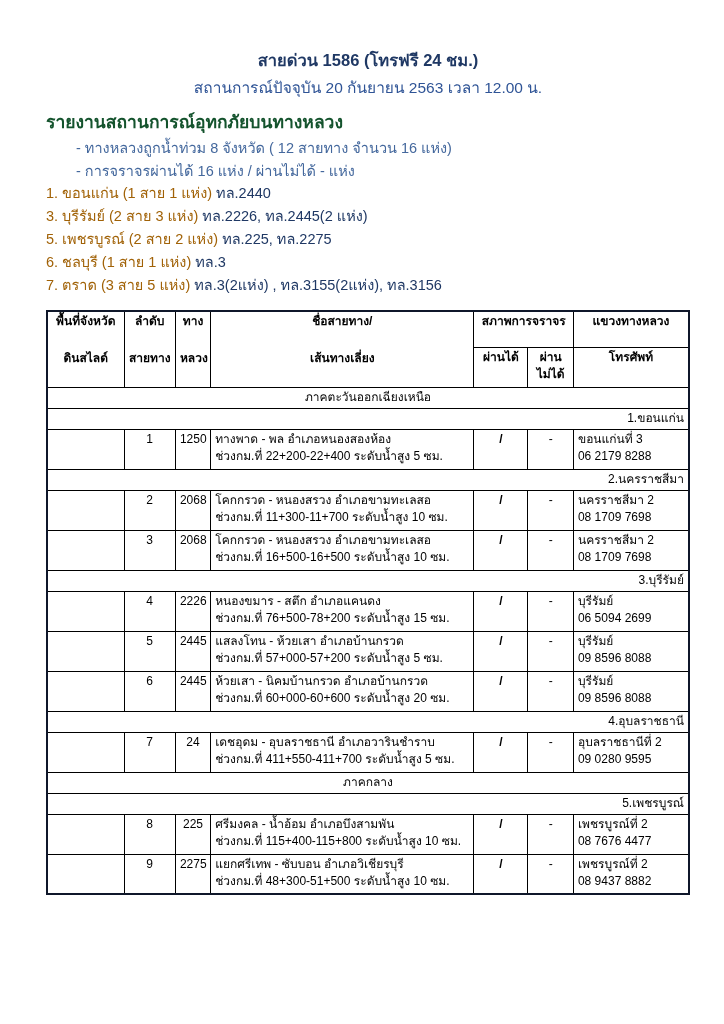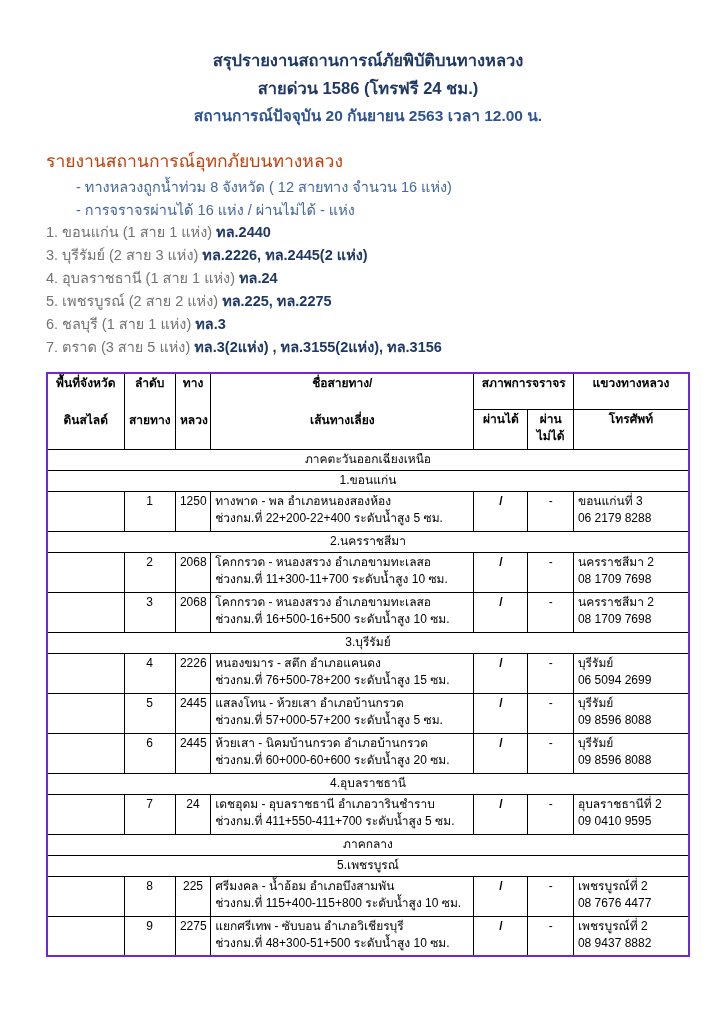--- a/index.html
+++ b/index.html
@@ -12,77 +12,75 @@
   }
   .doc { padding: 46px 34px 10px 46px; }
 
   
   .title-block { text-align: center; }
   .title-line {
     font-weight: bold; color: #1f3864;
     font-size: 16.5px; line-height: 28px;
   }
   .status-line {
-    font-weight: bold; color: #2f5496;
+    font-weight: normal; color: #2f5496;
     font-size: 15.5px; line-height: 27px;
   }
 
   
   .report-heading {
-    font-weight: normal; color: #c2410c;
-    font-size: 17.5px; line-height: 30px; margin-top: 17px;
+    font-weight: bold; color: #14532d;
+    font-size: 17.5px; line-height: 30px; margin-top: 6px;
   }
   .bullets { color: #44689d; font-size: 14.5px; }
   .bullet { padding-left: 30px; line-height: 22.5px; }
   .province-list { font-size: 14.5px; }
   .province-item { line-height: 23px; }
-  .province-item .p-label { color: #737373; }
-  .province-item .p-routes { color: #1f3864; font-weight: bold; }
+  .province-item .p-label { color: #a16207; }
+  .province-item .p-routes { color: #1f3864; font-weight: normal; }
 
   
   table.report {
     border-collapse: collapse; width: 644px; margin-top: 13px;
-    border: 2px solid #6d28d9; table-layout: fixed;
+    border: 2px solid #0f172a; table-layout: fixed;
   }
   table.report td, table.report th {
     border: 1px solid #000; padding: 1px 4px;
     font-size: 12px; line-height: 17px; vertical-align: top;
     overflow: hidden;
   }
   th { font-weight: bold; text-align: center; vertical-align: middle; }
   .hdr-top { height: 36px; }
   .hdr-bot { height: 40px; }
   td.region { text-align: center; height: 21px; padding: 1px 2px; }
-  td.province { text-align: center; height: 21px; padding: 1px 2px; }
+  td.province { text-align: right; height: 21px; padding: 1px 2px; }
   td.c-center { text-align: center; }
   td.c-pass { text-align: center; font-weight: bold; }
   tr.data-row td { height: 40px; }
 </style>
 </head>
 <body>
 
 <div class="doc">
 
   <div class="title-block">
-    <div class="title-line">สรุปรายงานสถานการณ์ภัยพิบัติบนทางหลวง</div>
     <div class="title-line">สายด่วน 1586 (โทรฟรี 24 ชม.)</div>
     <div class="status-line">สถานการณ์ปัจจุบัน 20 กันยายน 2563 เวลา 12.00 น.</div>
   </div>
 
   <div class="report-heading">รายงานสถานการณ์อุทกภัยบนทางหลวง</div>
 
   <div class="bullets">
       <div class="bullet">- ทางหลวงถูกน้ำท่วม 8 จังหวัด ( 12 สายทาง จำนวน 16 แห่ง)</div>
       <div class="bullet">- การจราจรผ่านได้ 16 แห่ง  /  ผ่านไม่ได้ -  แห่ง</div>
     </div>
 
   <div class="province-list">
       <div class="province-item"><span class="p-label">1. ขอนแก่น (1 สาย 1 แห่ง) </span><span class="p-routes">ทล.2440</span></div>
       <div class="province-item"><span class="p-label">3. บุรีรัมย์ (2 สาย 3 แห่ง) </span><span class="p-routes">ทล.2226, ทล.2445(2 แห่ง)</span></div>
-      <div class="province-item"><span class="p-label">4. อุบลราชธานี (1 สาย 1 แห่ง) </span><span class="p-routes">ทล.24</span></div>
       <div class="province-item"><span class="p-label">5. เพชรบูรณ์ (2 สาย 2 แห่ง) </span><span class="p-routes">ทล.225, ทล.2275</span></div>
       <div class="province-item"><span class="p-label">6. ชลบุรี (1 สาย 1 แห่ง) </span><span class="p-routes">ทล.3</span></div>
       <div class="province-item"><span class="p-label">7. ตราด (3 สาย 5 แห่ง) </span><span class="p-routes">ทล.3(2แห่ง) , ทล.3155(2แห่ง), ทล.3156</span></div>
     </div>
 
   <table class="report">
     <colgroup>
       <col style="width:12%">
         <col style="width:8%">
         <col style="width:5.5%">
@@ -236,21 +234,21 @@
           <td class="c-center">7</td>
           <td class="c-center">24</td>
           <td class="">
             <div>เดชอุดม - อุบลราชธานี อำเภอวารินชำราบ</div>
             <div>ช่วงกม.ที่ 411+550-411+700 ระดับน้ำสูง 5 ซม.</div>
           </td>
           <td class="c-pass">/</td>
           <td class="c-center">-</td>
           <td class="">
             <div>อุบลราชธานีที่ 2</div>
-            <div>09 0410 9595</div>
+            <div>09 0280 9595</div>
           </td>
         </tr>
         <tr>
           <td class="region" colspan="7">ภาคกลาง</td>
         </tr>
         <tr>
           <td class="province" colspan="7">5.เพชรบูรณ์</td>
         </tr>
         <tr class="data-row">
           <td class=""></td>

